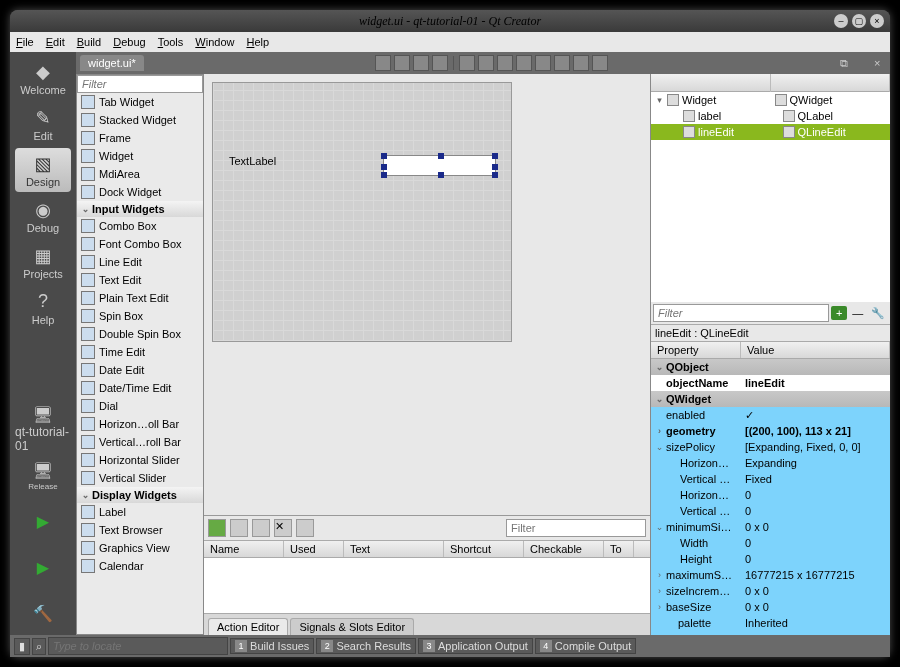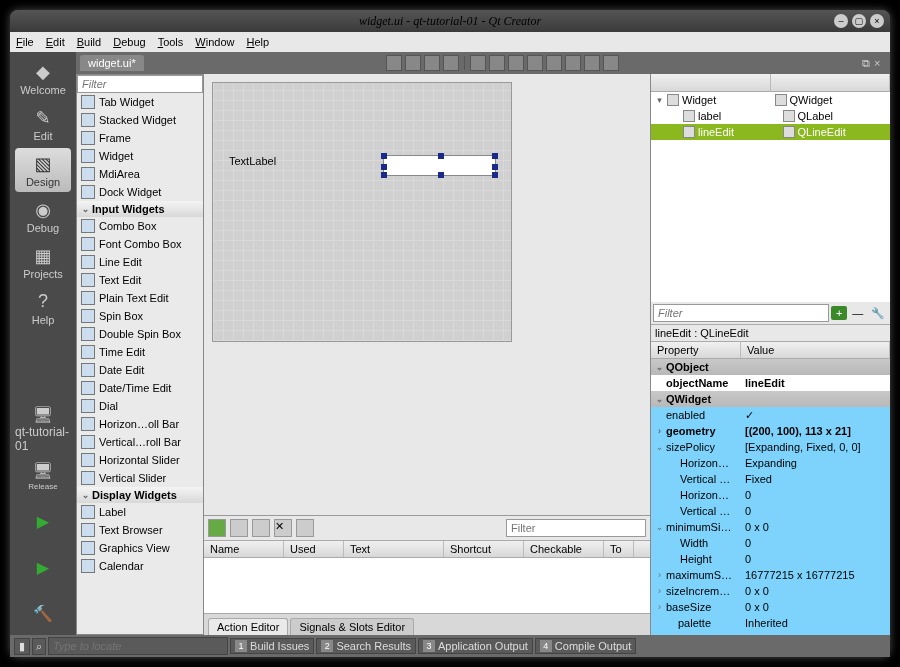--- a/index.html
+++ b/index.html
@@ -11,21 +11,21 @@
 .titlebar-ctrl { width: 14px; height: 14px; background: #ccc; border-radius: 7px; display: flex; align-items: center; justify-content: center; cursor: pointer; font-size: 9px; }
 .menubar { height: 20px; background: #e8e8e8; display: flex; align-items: center; padding: 0 6px; gap: 12px; }
 .menubar span { cursor: pointer; }
 .menubar span u { text-decoration: underline; }
 .main { flex: 1; display: flex; background: #4a4a4a; overflow: hidden; }
 .modebar { width: 66px; background: #4a4a4a; display: flex; flex-direction: column; align-items: center; padding-top: 4px; gap: 2px; }
 .mode-btn { width: 56px; height: 44px; display: flex; flex-direction: column; align-items: center; justify-content: center; color: #ccc; cursor: pointer; border-radius: 4px; gap: 1px; font-size: 9px; }
 .mode-btn.active { background: linear-gradient(#ddd,#bbb); color: #333; }
 .mode-ico { width: 24px; height: 22px; display: flex; align-items: center; justify-content: center; }
 .workarea { flex: 1; display: flex; flex-direction: column; }
-.tabbar { height: 22px; background: #6a6a6a; display: flex; align-items: center; padding: 4px 4px; }
+.tabbar { height: 22px; background: #6a6a6a; display: flex; align-items: center; padding: 4px 4px; gap: 22px; }
 .tab { background: #888; color: #fff; padding: 2px 8px; border-radius: 3px 3px 0 0; cursor: pointer; }
 .toprow { flex: 1; display: flex; min-height: 0; }
 .widgetbox { width: 128px; background: #eaeaea; border: 1px solid #888; display: flex; flex-direction: column; }
 .filter-input { width: 100%; height: 18px; border: 1px solid #999; padding: 0 4px; font-style: italic; color: #888; }
 .wb-list { flex: 1; overflow-y: auto; overflow-x: hidden; }
 .wb-item { display: flex; align-items: center; gap: 4px; padding: 2px 4px; cursor: pointer; white-space: nowrap; }
 .wb-group { background: linear-gradient(#f4f4f4,#d8d8d8); font-weight: bold; padding: 2px 4px; display: flex; align-items: center; gap: 2px; cursor: pointer; }
 .wb-ico { width: 14px; height: 14px; flex-shrink: 0; border: 1px solid #777; background: #cde; }
 .center { flex: 1; display: flex; flex-direction: column; background: #e8e8e8; }
 .toolbar { height: 22px; background: #6a6a6a; display: flex; align-items: center; gap: 3px; padding: 0 4px; justify-content: center; }

